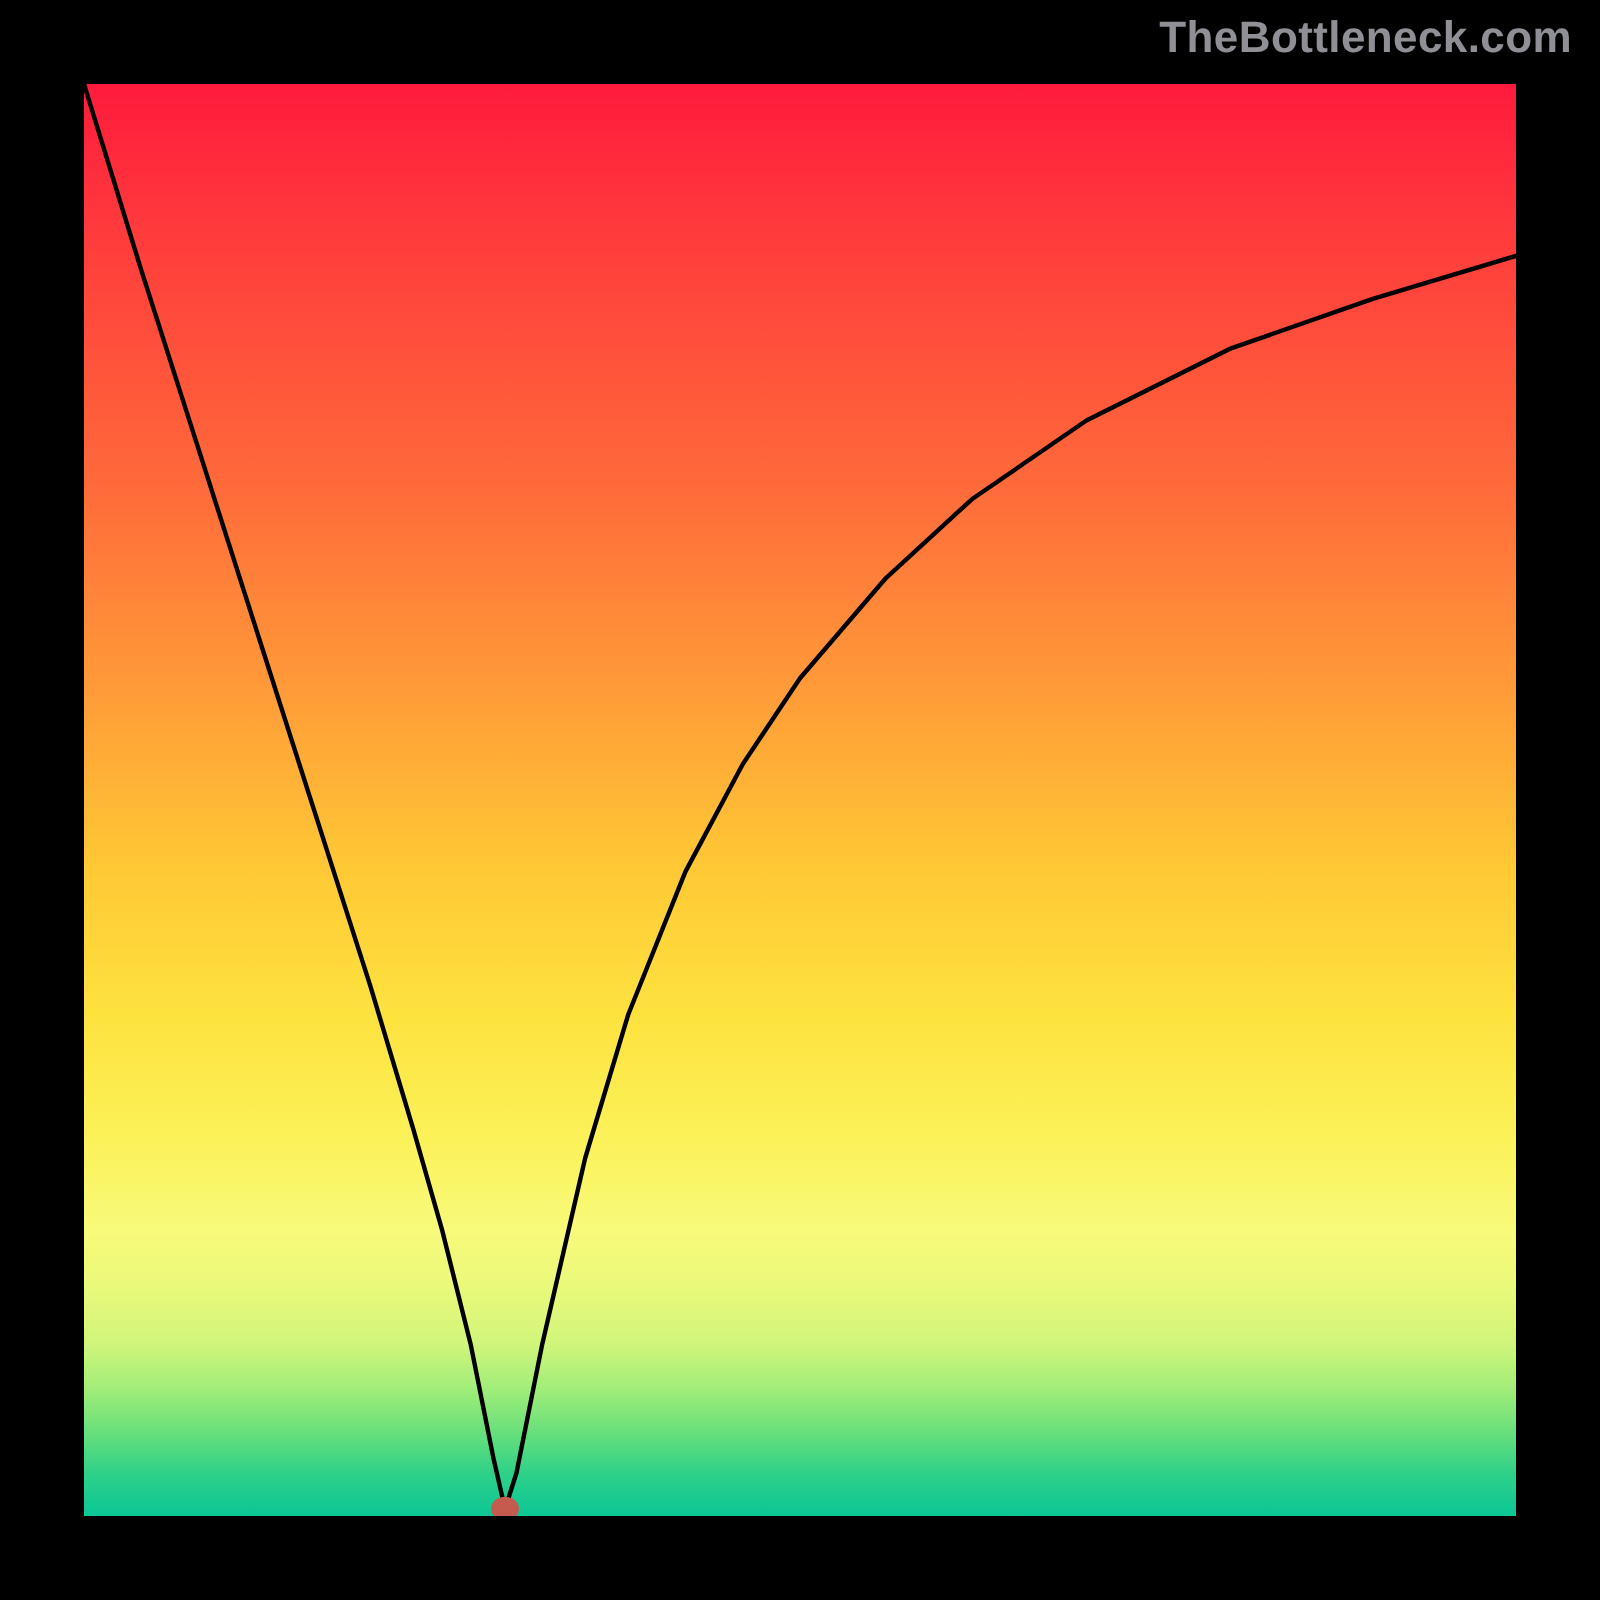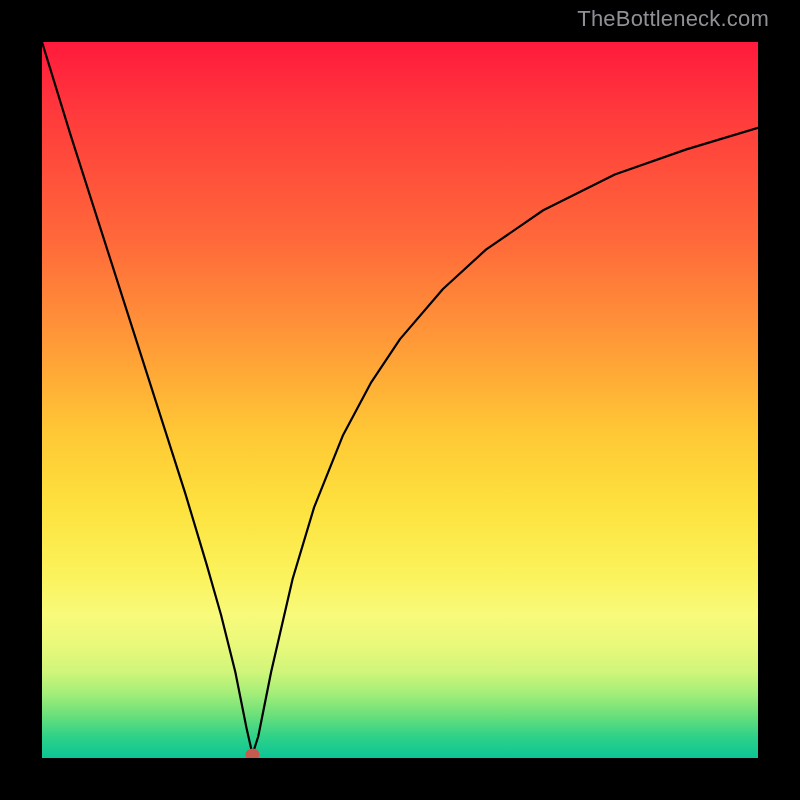--- a/index.html
+++ b/index.html
@@ -54,24 +54,24 @@
     stroke-linejoin: round;
     stroke-linecap: round;
   }
   .marker {
     fill: #c55a4e;
     stroke: none;
   }
   .watermark {
     position: absolute;
     top: 6px;
-    right: 31px;
+    right: 14px;
     color: #8f8f96;
     font-size: 22px;
-    font-weight: 400;
+    font-weight: 700;
     letter-spacing: 0.2px;
     user-select: none;
   }
 </style>
 </head>
 <body>
 
 <div class="outer">
   <div class="watermark">TheBottleneck.com</div>
   <div class="plot">

